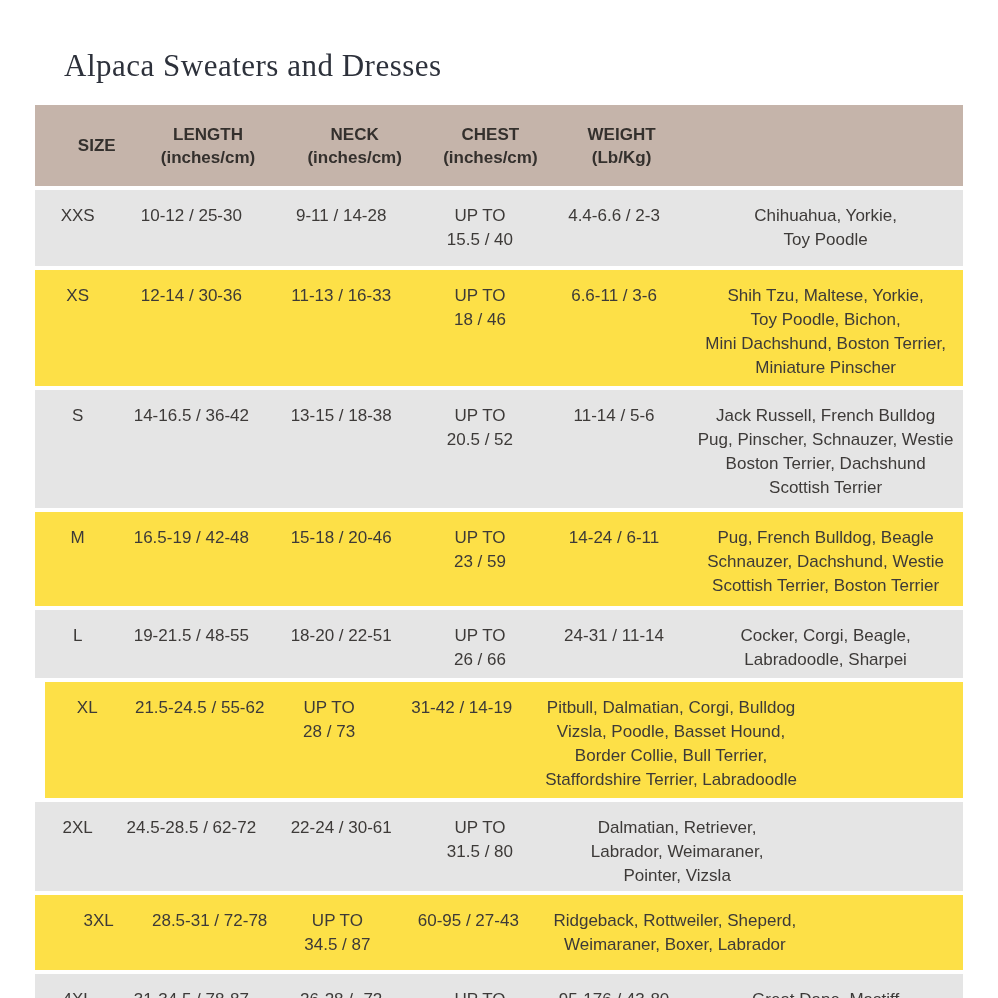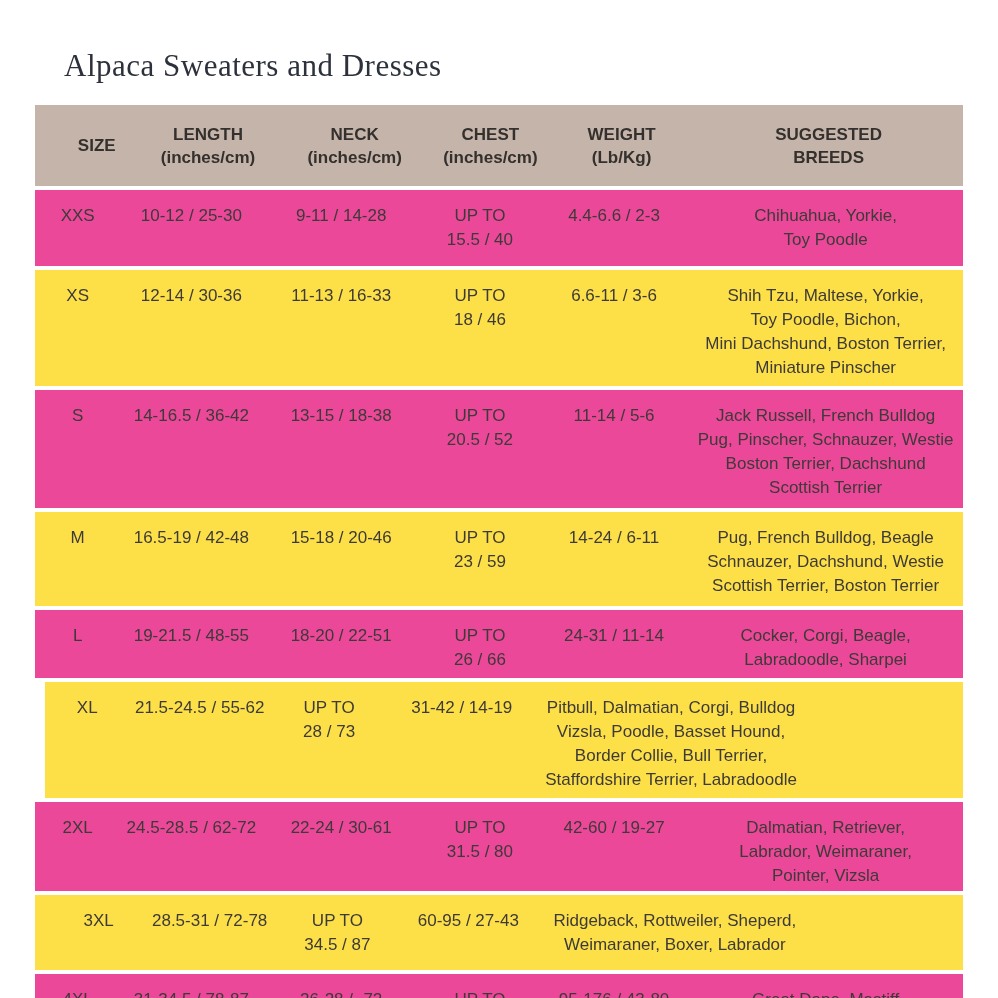--- a/index.html
+++ b/index.html
@@ -61,21 +61,21 @@
     display: flex;
     align-items: center;
     justify-content: center;
     padding: 0 4px;
     font-weight: bold;
     font-size: 17px;
     line-height: 23px;
     white-space: pre-line;
     color: #34302d;
   }
-  .row-light { background: #ec4899; }
+  .row-light { background: #e5e5e5; }
   .row-dark  { background: #fde047; }
   .h-xxs  { min-height: 76px; }
   .h-xs   { min-height: 116px; }
   .h-s    { min-height: 118px; }
   .h-m    { min-height: 94px; }
   .h-l    { min-height: 68px; }
   .h-xl   { min-height: 116px; margin-left: 10px; }
   .h-2xl  { min-height: 89px; }
   .h-3xl  { min-height: 75px; padding-left: 22px; }
   .h-4xl  { min-height: 60px; }
@@ -92,22 +92,20 @@
     <div class="row header-row">
       <div class="cell c-size">SIZE</div>
       <div class="cell c-length">LENGTH
 (inches/cm)</div>
       <div class="cell c-neck">NECK
 (inches/cm)</div>
       <div class="cell c-chest">CHEST
 (inches/cm)</div>
       <div class="cell c-weight">WEIGHT
 (Lb/Kg)</div>
-      <div class="cell c-breeds">SUGGESTED
-BREEDS</div>
     </div>
 
     <div class="row row-light h-xxs">
       <div class="cell c-size">XXS</div>
       <div class="cell c-length">10-12 / 25-30</div>
       <div class="cell c-neck">9-11 / 14-28</div>
       <div class="cell c-chest">UP TO
 15.5 / 40</div>
       <div class="cell c-weight">4.4-6.6 / 2-3</div>
       <div class="cell c-breeds">Chihuahua, Yorkie,
@@ -174,21 +172,20 @@
 Border Collie, Bull Terrier,
 Staffordshire Terrier, Labradoodle</div>
     </div>
 
     <div class="row row-light h-2xl">
       <div class="cell c-size">2XL</div>
       <div class="cell c-length">24.5-28.5 / 62-72</div>
       <div class="cell c-neck">22-24 / 30-61</div>
       <div class="cell c-chest">UP TO
 31.5 / 80</div>
-      <div class="cell c-weight">42-60 / 19-27</div>
       <div class="cell c-breeds">Dalmatian, Retriever,
 Labrador, Weimaraner,
 Pointer, Vizsla</div>
     </div>
 
     <div class="row row-dark h-3xl">
       <div class="cell c-size">3XL</div>
       <div class="cell c-length">28.5-31 / 72-78</div>
       <div class="cell c-chest">UP TO
 34.5 / 87</div>

